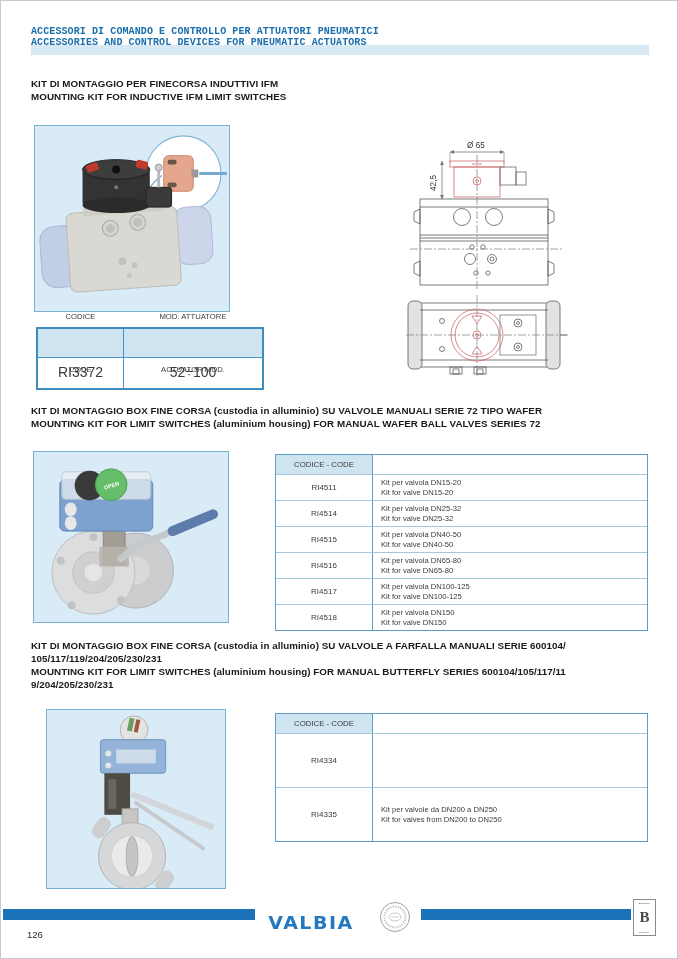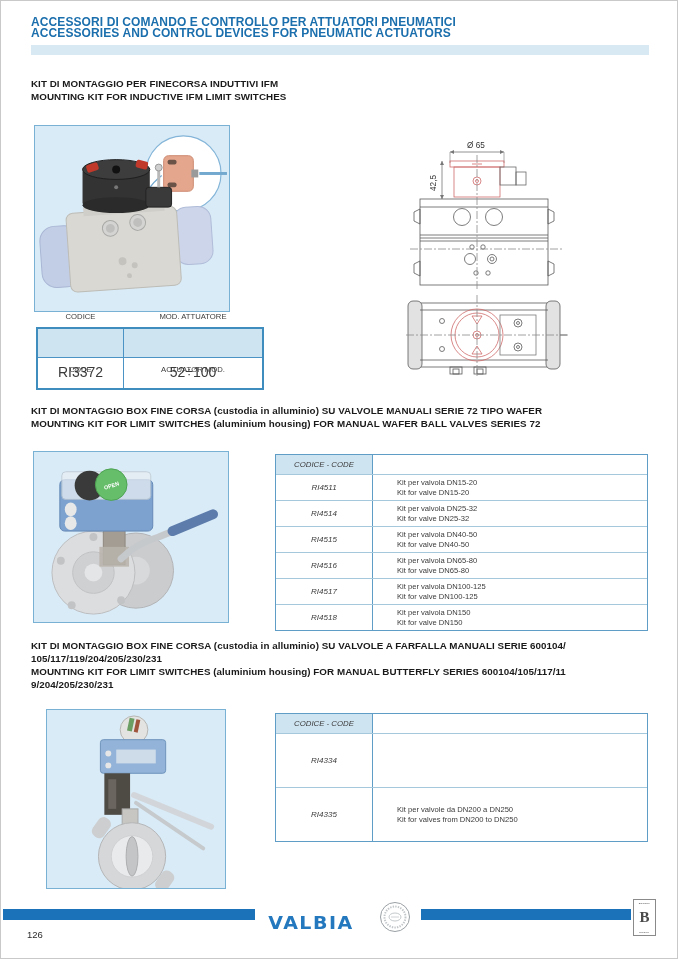--- a/index.html
+++ b/index.html
@@ -1,19 +1,19 @@
 <!DOCTYPE html>
 <html><head>
 <meta charset="utf-8">
 <style>
   html,body{margin:0;padding:0;background:#fff;font-family:"Liberation Sans",sans-serif;}
   .page{position:relative;width:678px;height:959px;background:#fff;border:1px solid #c9c9c9;box-sizing:border-box;overflow:hidden;}
 
   
-  .hdr{position:absolute;left:30px;top:16px;color:#1b6fad;font-weight:bold;font-size:12px;line-height:11px;letter-spacing:.1px;}
+  .hdr{position:absolute;left:30px;top:25px;color:#1b6fad;font-weight:bold;font-size:10px;line-height:11px;letter-spacing:.1px;font-family:Liberation Mono, monospace;}
   .hdr-bar{position:absolute;left:30px;top:44px;width:618px;height:10px;background:#d9e9f4;}
 
   
   .sec-title{position:absolute;left:30px;color:#1a1a1a;font-weight:bold;font-size:9.8px;line-height:13px;letter-spacing:.05px;}
 
   
   .photo-box{position:absolute;background:#d9ebf7;border:1.5px solid #79b1d5;box-sizing:border-box;}
   .photo-box svg{display:block;width:100%;height:100%;}
 
   
@@ -25,22 +25,22 @@
   .tbl1{position:absolute;left:35px;top:326px;width:228px;border:2px solid #3f8cbf;display:grid;grid-template-columns:86px 1fr;grid-template-rows:29px 30px;background:#fff;box-sizing:border-box;}
   .tbl1 .cell{display:flex;flex-direction:column;align-items:center;justify-content:center;font-size:7.7px;line-height:9.3px;color:#3a3a3a;gap:44px;}
   .tbl1 .h{background:#cfe4f1;border-bottom:1px solid #4a93c4;}
   .tbl1 .c1{border-right:1px solid #4a93c4;}
   .tbl1 .data{font-size:14px;}
 
   
   .tbl{position:absolute;left:274px;width:373px;border:1px solid #5f9dc6;background:#fff;box-sizing:border-box;}
   .tbl .row{display:flex;border-top:1px solid #a6c8dd;}
   .tbl .row:first-child{border-top:none;}
-  .code-cell{width:96px;flex-shrink:0;border-right:1px solid #5f9dc6;display:flex;align-items:center;justify-content:center;font-size:8px;color:#3a3a3a;font-style:italic;}
-  .desc-cell{flex:1;display:flex;flex-direction:column;justify-content:center;padding-left:8px;font-size:7.6px;line-height:9.6px;color:#3a3a3a;margin-left:16px;}
+  .code-cell{width:96px;flex-shrink:0;border-right:1px solid #5f9dc6;display:flex;align-items:center;justify-content:center;font-size:8px;color:#3a3a3a;}
+  .desc-cell{flex:1;display:flex;flex-direction:column;justify-content:center;padding-left:8px;font-size:7.6px;line-height:9.6px;color:#3a3a3a;}
   .hdr-row{height:19px;}
   .hdr-row .code-cell{background:#cfe4f1;font-size:7.8px;}
   .tbl2 .data-row{height:25px;}
   .tbl3 .data-row{height:53px;}
 
   
   .foot-bar{position:absolute;top:908px;height:11px;background:#1c72b8;}
   .valbia{position:absolute;left:256px;top:910px;width:108px;height:24px;}
   .seal{position:absolute;left:378px;top:900px;width:32px;height:32px;}
   .b-logo{position:absolute;left:632px;top:898px;width:23px;height:37px;border:1px solid #8a8a8a;background:#fff;box-sizing:border-box;display:flex;flex-direction:column;align-items:center;justify-content:space-between;padding:1px 0;}

